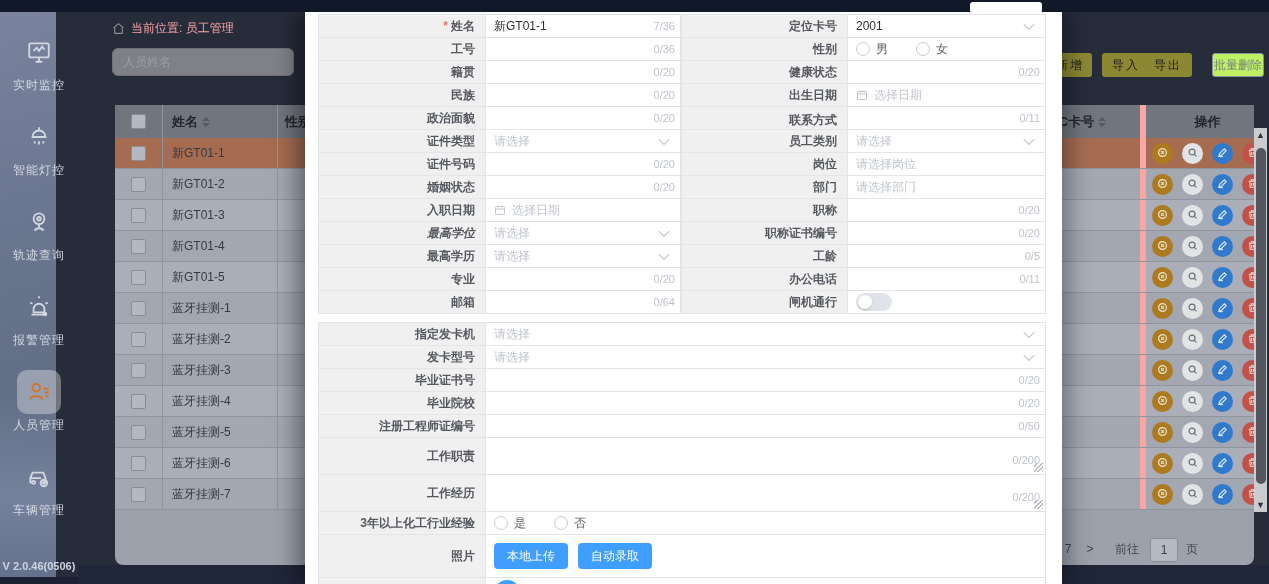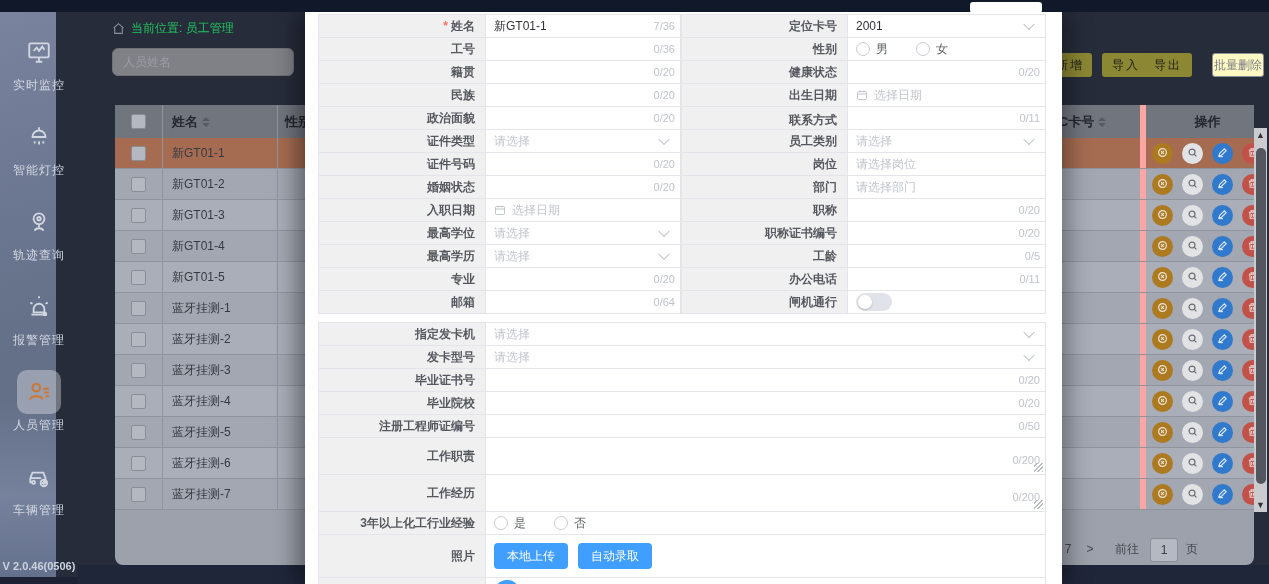--- a/index.html
+++ b/index.html
@@ -14,29 +14,29 @@
   .sidebar:after{content:"";position:absolute;left:0;bottom:0;width:100%;height:180px;
     background:linear-gradient(180deg,rgba(255,255,255,0) 0%,rgba(180,195,225,.25) 55%,rgba(120,140,175,.2) 100%);pointer-events:none;}
   .side-items{position:absolute;left:0;top:18px;width:78px;display:flex;flex-direction:column;align-items:center;}
   .side-item{width:78px;height:85px;display:flex;flex-direction:column;align-items:center;justify-content:flex-start;cursor:pointer;position:relative;z-index:2;}
   .side-icon{width:44px;height:44px;display:flex;align-items:center;justify-content:center;color:#d3d7e1;border-radius:10px;}
   .side-item.active .side-icon{background:rgba(255,255,255,.34);color:#d2752a;}
   .side-icon svg{width:26px;height:26px;}
   .side-label{margin-top:3px;font-size:12px;color:#d3d7e1;letter-spacing:1px;}
   .version{position:absolute;left:0;top:548px;width:78px;text-align:center;font-size:11px;font-weight:bold;color:#cdd2de;z-index:2;}
   
-  .breadcrumb{position:absolute;left:112px;top:20px;display:flex;align-items:center;gap:6px;font-size:12px;color:#22c55e;z-index:4;}
+  .breadcrumb{position:absolute;left:112px;top:20px;display:flex;align-items:center;gap:6px;font-size:12px;color:#fca5a5;z-index:4;}
   .breadcrumb svg{width:13px;height:13px;}
   .search-input{position:absolute;left:112px;top:48px;width:182px;height:28px;background:#7f8187;border:1px solid #6f7177;border-radius:6px;
     font-size:12px;color:#9b9ea6;padding:0 10px;box-sizing:border-box;z-index:4;font-family:"Liberation Sans",sans-serif;}
   .search-input::placeholder{color:#9b9ea6;}
   .toolbar{position:absolute;top:53px;left:0;width:100%;z-index:4;}
   .tb-btn{position:absolute;height:24px;border:none;border-radius:3px;font-size:12px;letter-spacing:2px;cursor:pointer;
     background:#8c8733;color:#20201a;font-family:"Liberation Sans",sans-serif;padding:0;}
-  .tb-btn.disabled{background:#fef9c3;color:#767b85;border:1px solid #8b9098;letter-spacing:0;}
+  .tb-btn.disabled{background:#bef264;color:#767b85;border:1px solid #8b9098;letter-spacing:0;}
   
   .table-panel{position:absolute;left:115px;top:105px;width:1139px;height:460px;background:#9ca1ab;border-radius:0 0 8px 8px;z-index:3;}
   .trow{display:flex;width:1139px;box-sizing:border-box;}
   .thead{height:33px;background:#71757e;}
   .tbody-row{height:31px;border-bottom:1px solid #8f949e;}
   .tcell{display:flex;align-items:center;box-sizing:border-box;overflow:hidden;font-size:12px;color:#363a42;flex:none;}
   .thead .tcell{font-size:13px;font-weight:bold;color:#23262c;}
   .c0{width:48px;justify-content:center;border-right:1px solid #8f949e;}
   .c1{width:115px;padding-left:9px;border-right:1px solid #8f949e;}
   .c2{width:762px;padding-left:7px;}
@@ -805,21 +805,21 @@
             <span class="placeholder">选择日期</span>
           </div>
           <div class="flabel w-rlabel" style="height: 22px;">
             <span>职称</span>
           </div>
           <div class="ffield w-rfield" style="height: 22px;">
             <span class="counter">0/20</span>
           </div>
         </div>
         <div class="frow">
-          <div class="flabel w-llabel" style="height: 22px;">
+          <div class="flabel w-llabel" style="height: 22px; font-style: italic;">
             <span>最高学位</span>
           </div>
           <div class="ffield w-lfield" style="height: 22px;">
             <span class="placeholder">请选择</span>
             <span class="chev"></span>
           </div>
           <div class="flabel w-rlabel" style="height: 22px;">
             <span>职称证书编号</span>
           </div>
           <div class="ffield w-rfield" style="height: 22px;">

